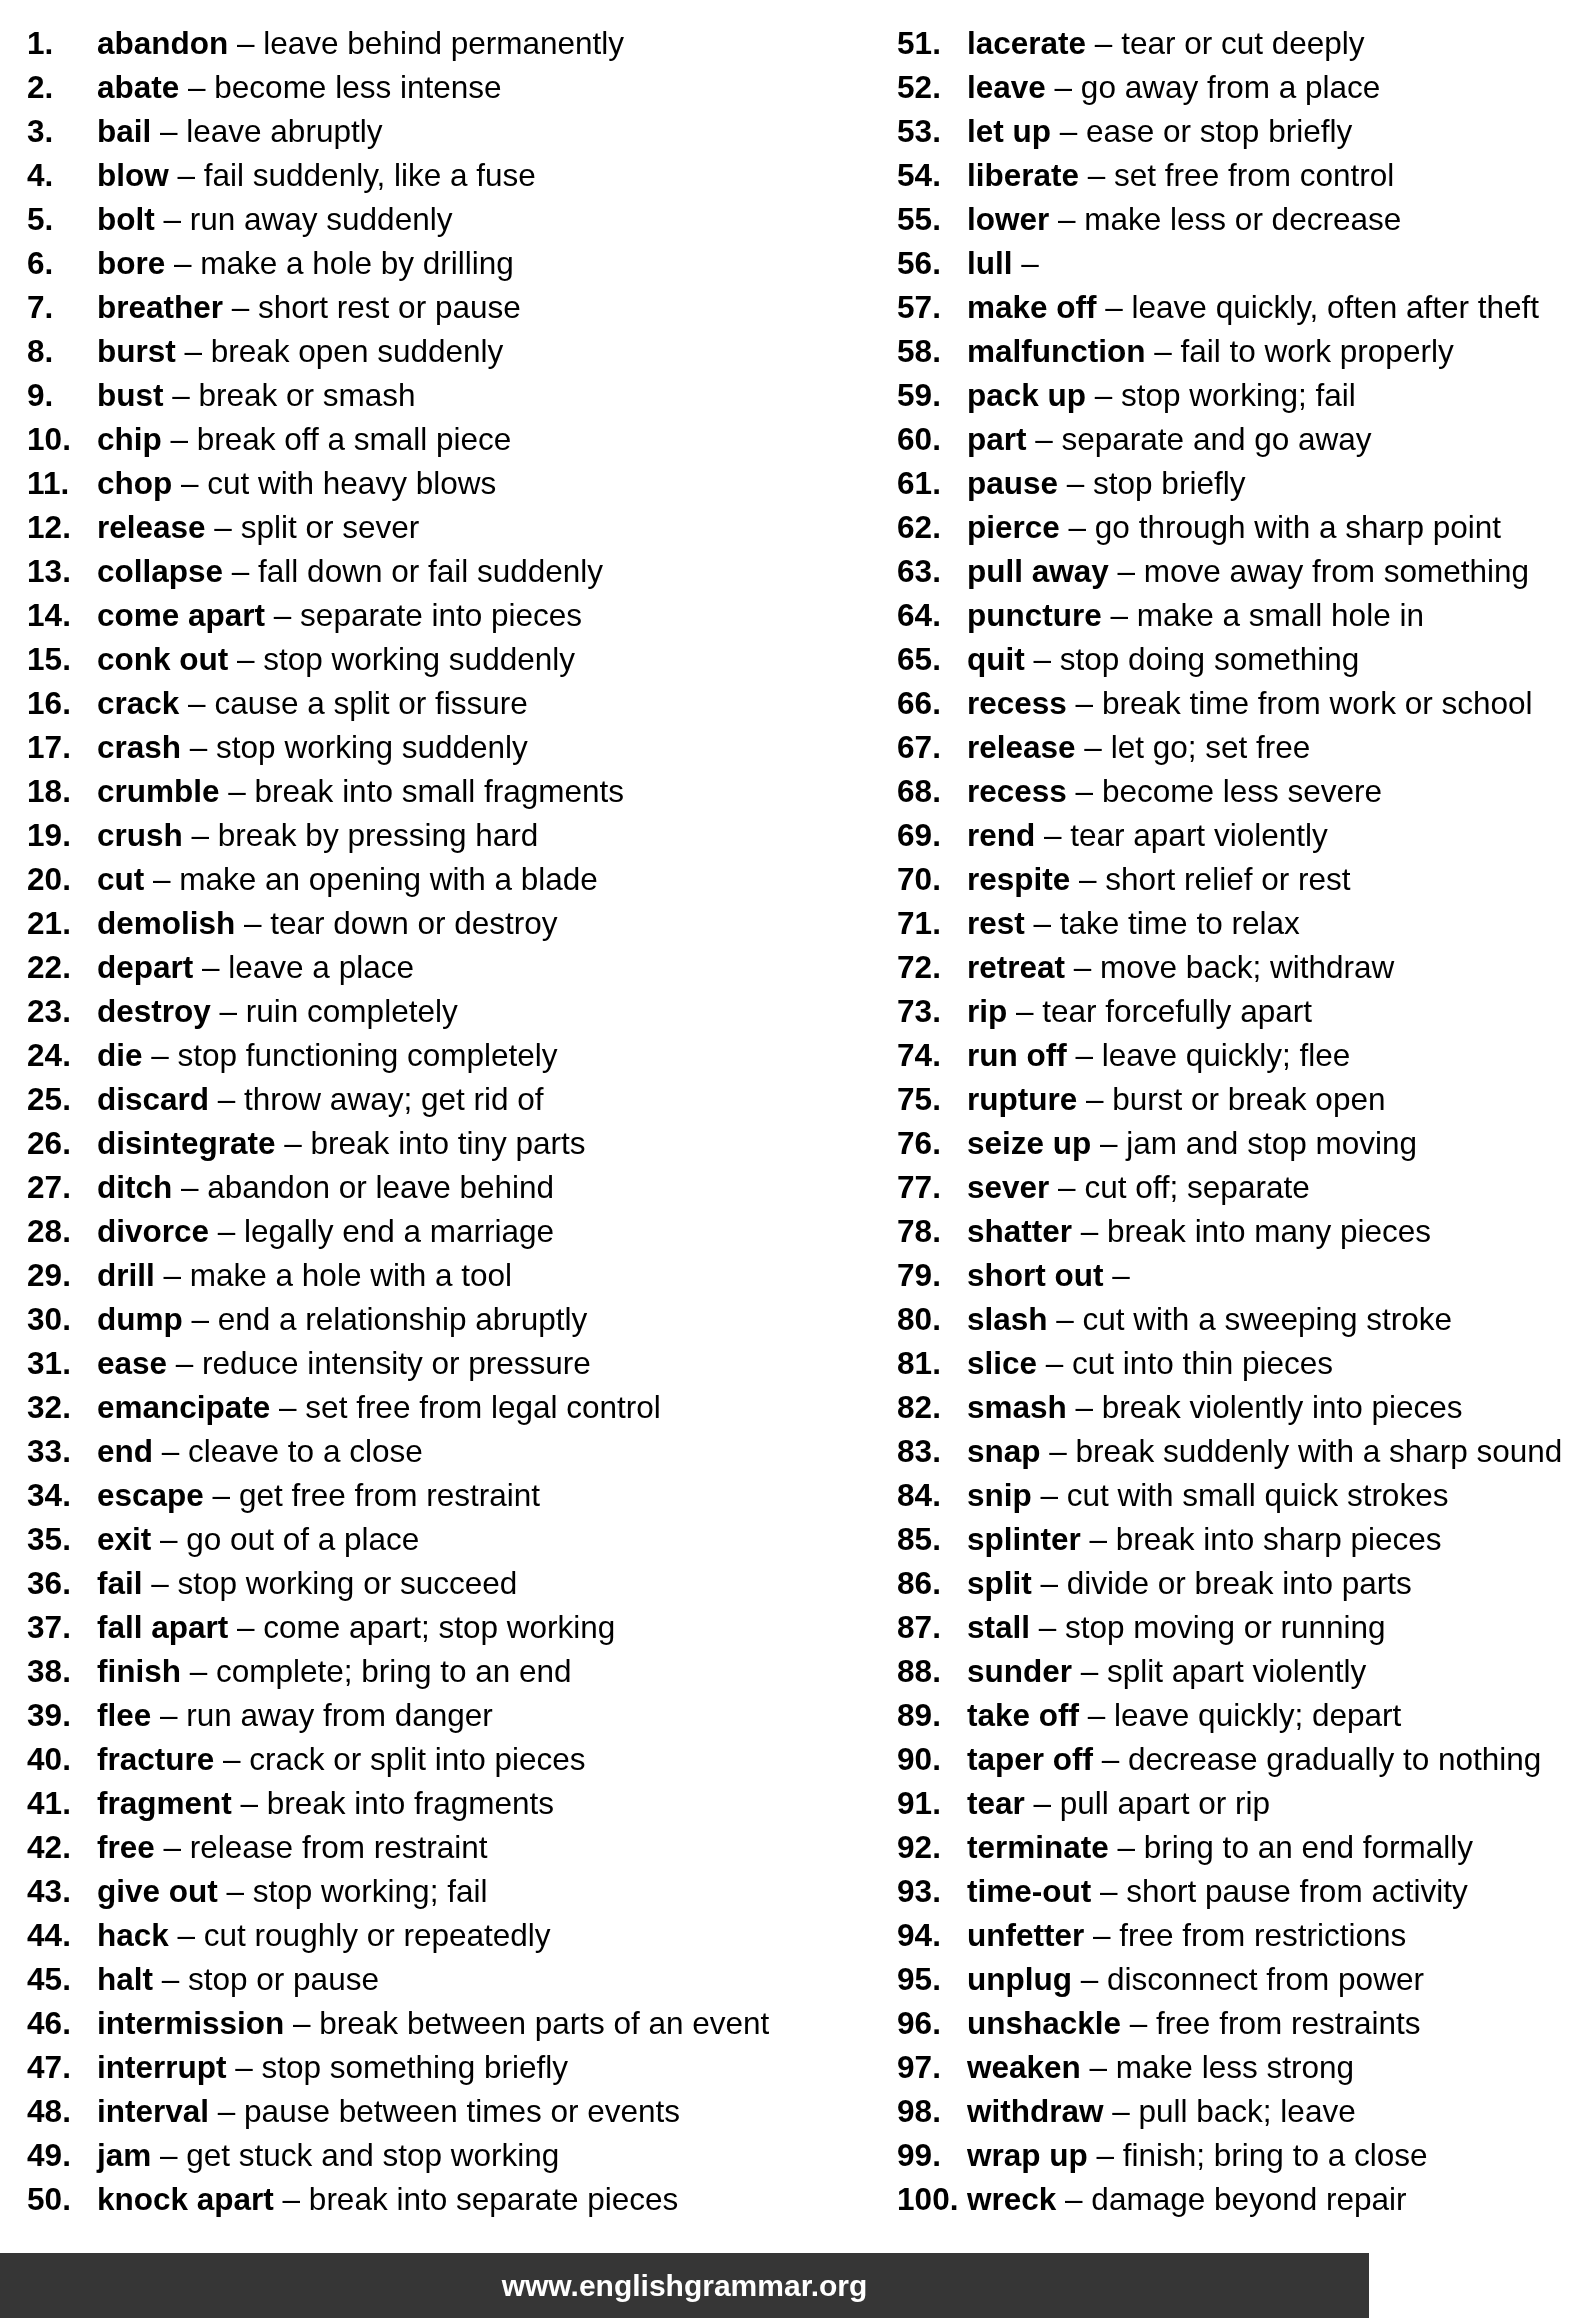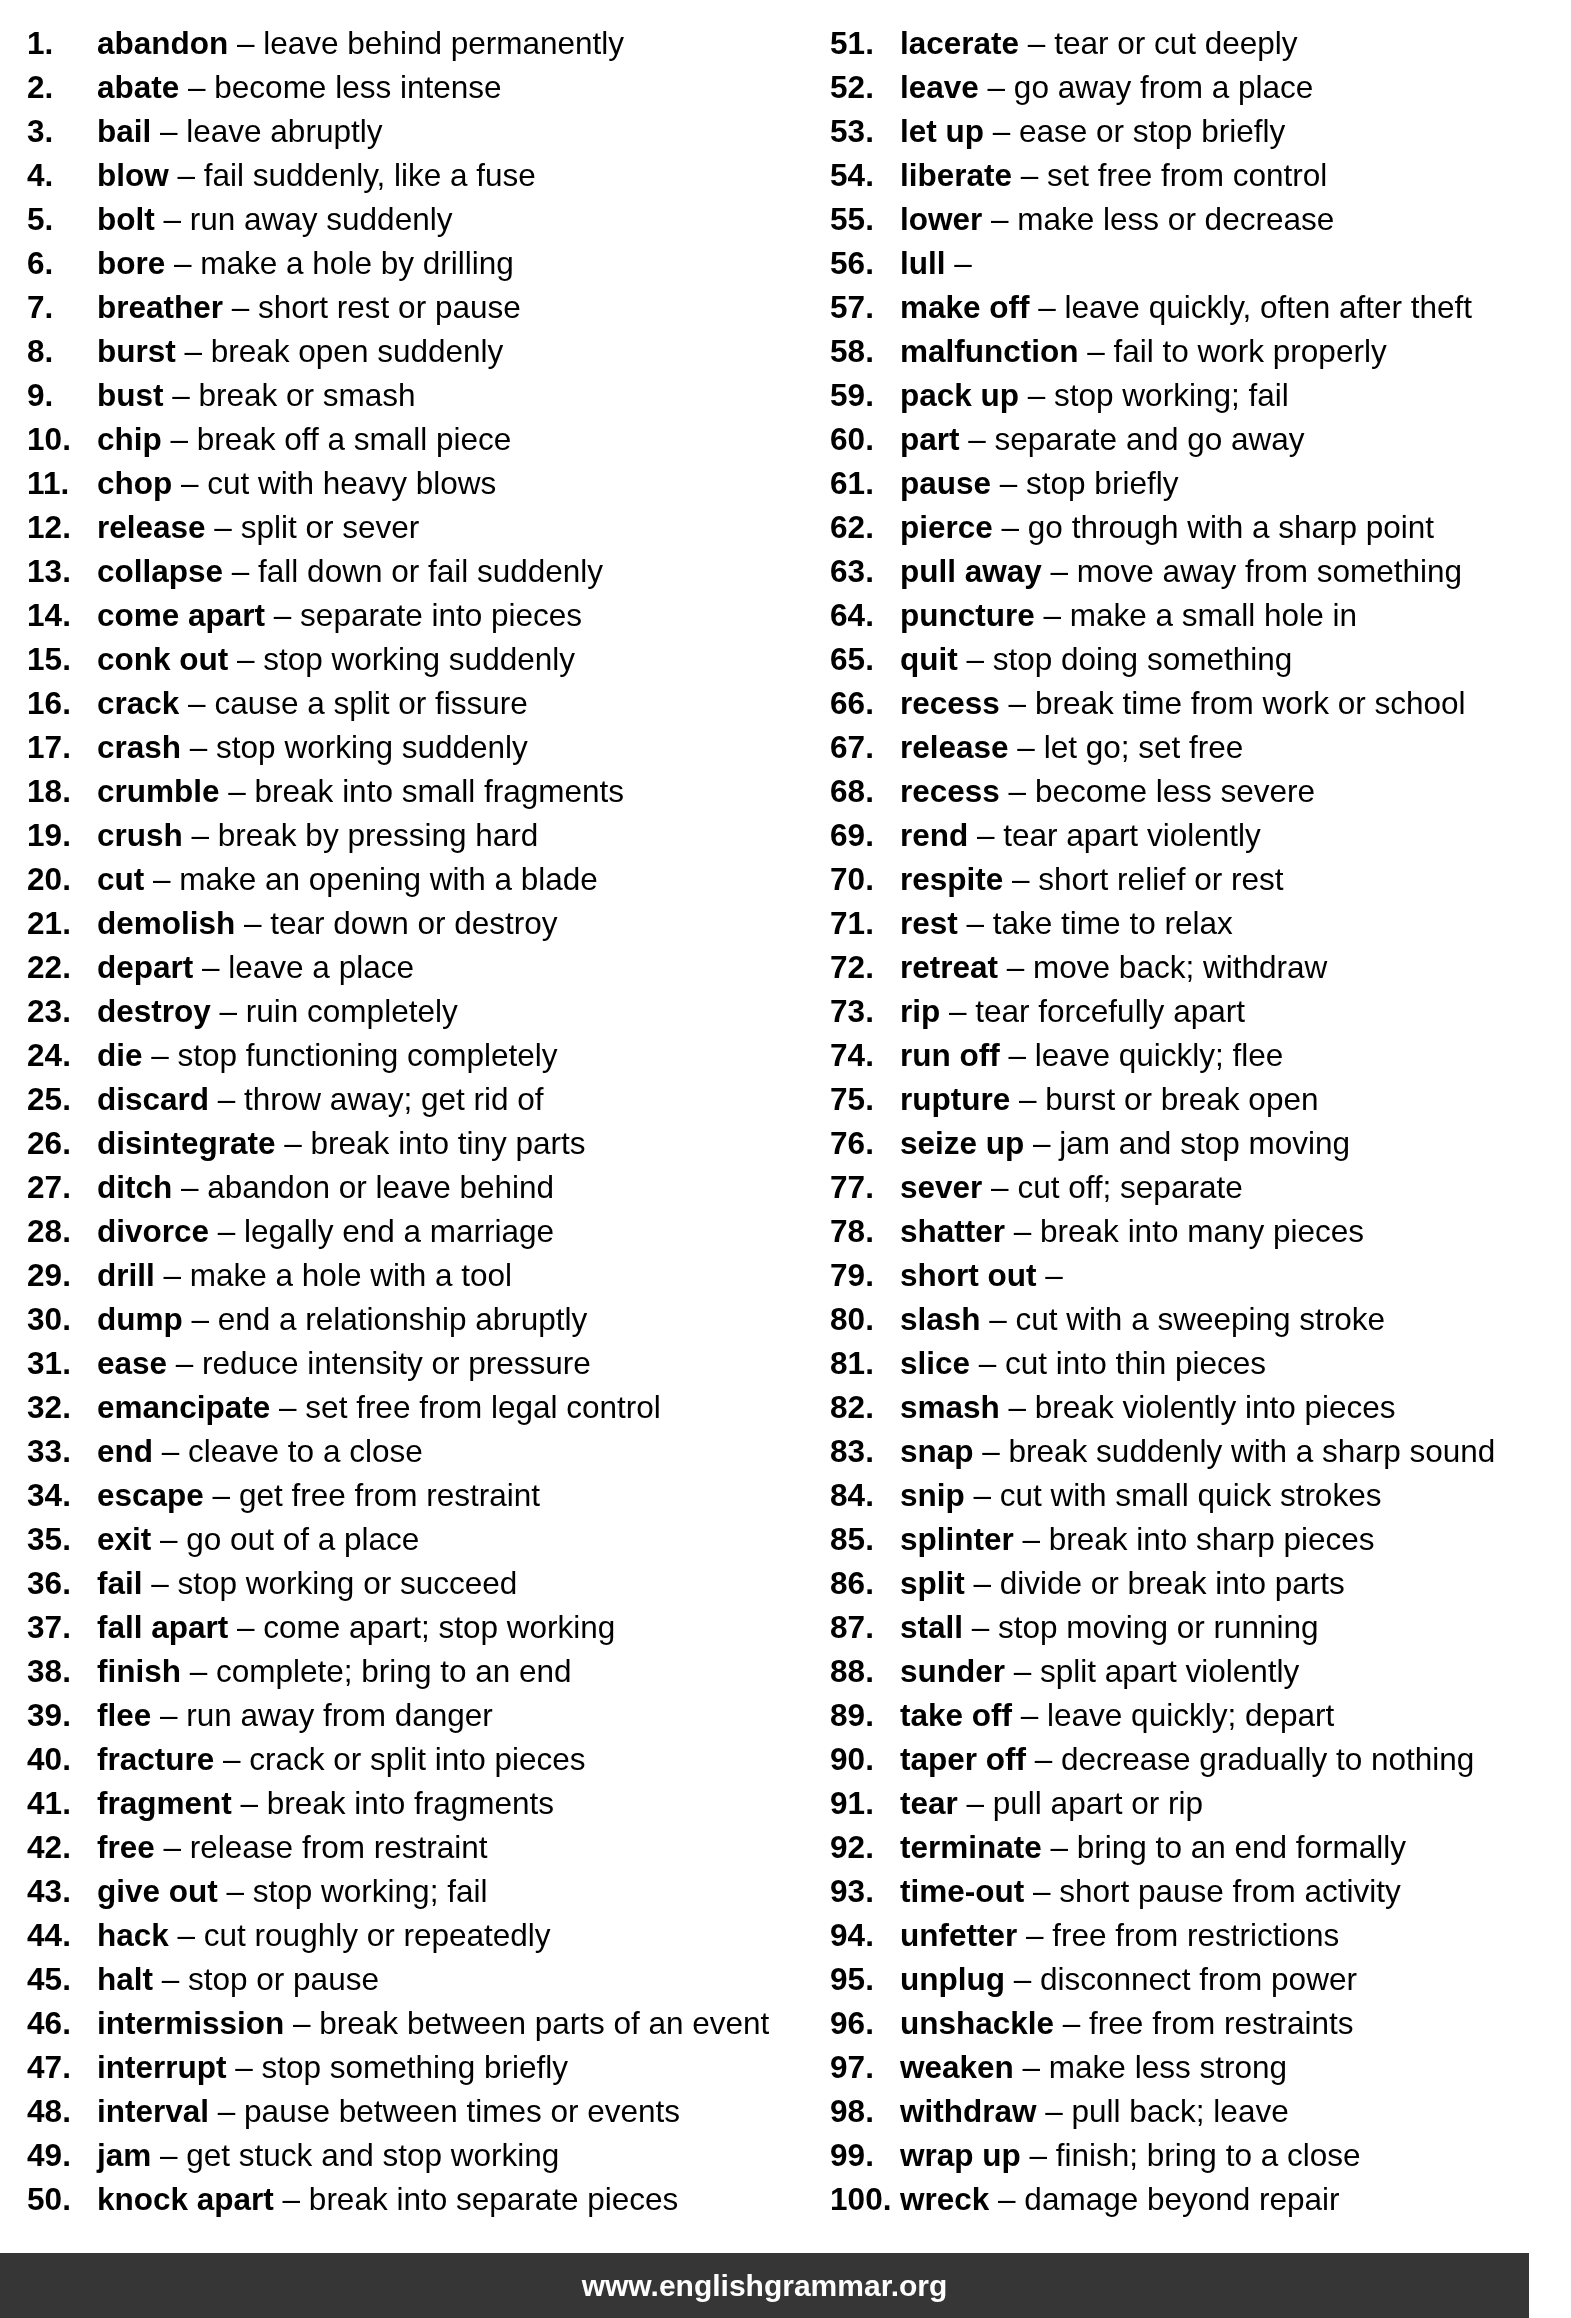--- a/index.html
+++ b/index.html
@@ -23,21 +23,21 @@
     height: 2212px;
   }
   .column {
     position: absolute;
     top: 0;
     list-style: none;
     margin: 0;
     padding: 0;
   }
   .column.left { left: 27px; }
-  .column.right { left: 830px; }
+  .column.right { left: 897px; }
   .entry {
     display: flex;
     align-items: baseline;
     height: 44px;
     line-height: 44px;
     font-size: 31.5px;
     white-space: nowrap;
   }
   .entry .num {
     display: inline-block;
@@ -51,21 +51,21 @@
   .entry .sep {
     font-weight: normal;
   }
   .entry .def {
     font-weight: normal;
   }
   .footer {
     position: absolute;
     left: 0;
     top: 2253px;
-    width: 1529px;
+    width: 1369px;
     height: 66px;
     background: #363636;
     display: flex;
     align-items: center;
     justify-content: center;
   }
   .footer .site {
     color: #ffffff;
     font-weight: bold;
     font-size: 30px;

